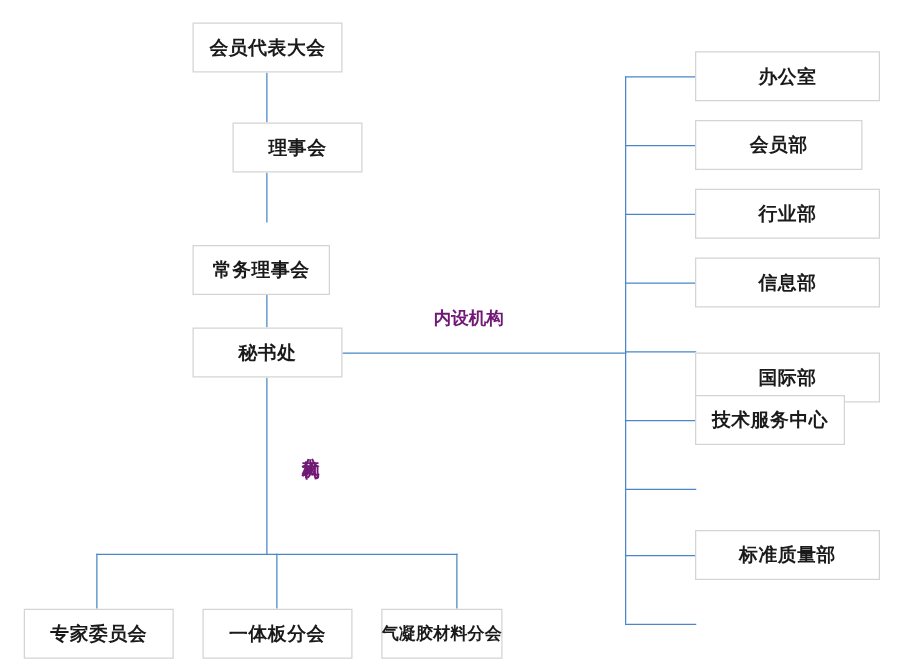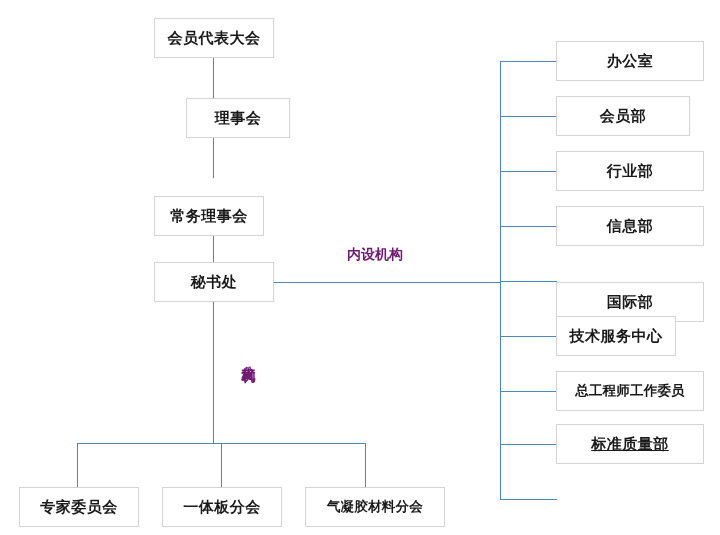--- a/index.html
+++ b/index.html
@@ -110,24 +110,23 @@
   <div class="node" style="left:556px; top:96px; width:134px; height:40px;">会员部</div>
 
   <div class="node" style="left:556px; top:151px; width:148px; height:40px;font-family:Liberation Serif, serif;">行业部</div>
 
   <div class="node" style="left:556px; top:206px; width:148px; height:40px;">信息部</div>
 
   <div class="node" style="left:556px; top:261px; width:148px; height:40px;margin-top:21px;">国际部</div>
 
   <div class="node" style="left:556px; top:316px; width:120px; height:40px;">技术服务中心</div>
 
-  <div class="node small" style="left:556px; top:371px; width:148px; height:40px;">总工程师工作委员</div>
 
-  <div class="node" style="left:556px; top:424px; width:148px; height:40px;text-decoration:underline;">标准质量部</div>
+  <div class="node" style="left:556px; top:424px; width:148px; height:40px;">标准质量部</div>
 
 
   <div class="node" style="left:19px; top:487px; width:120px; height:40px;">专家委员会</div>
 
   <div class="node" style="left:162px; top:487px; width:120px; height:40px;">一体板分会</div>
 
-  <div class="node small" style="left:305px; top:487px; width:140px; height:40px;">气凝胶材料分会</div>
+  <div class="node small" style="left:305px; top:487px; width:97px; height:40px;">气凝胶材料分会</div>
 
 </div>
 
 </body></html>

